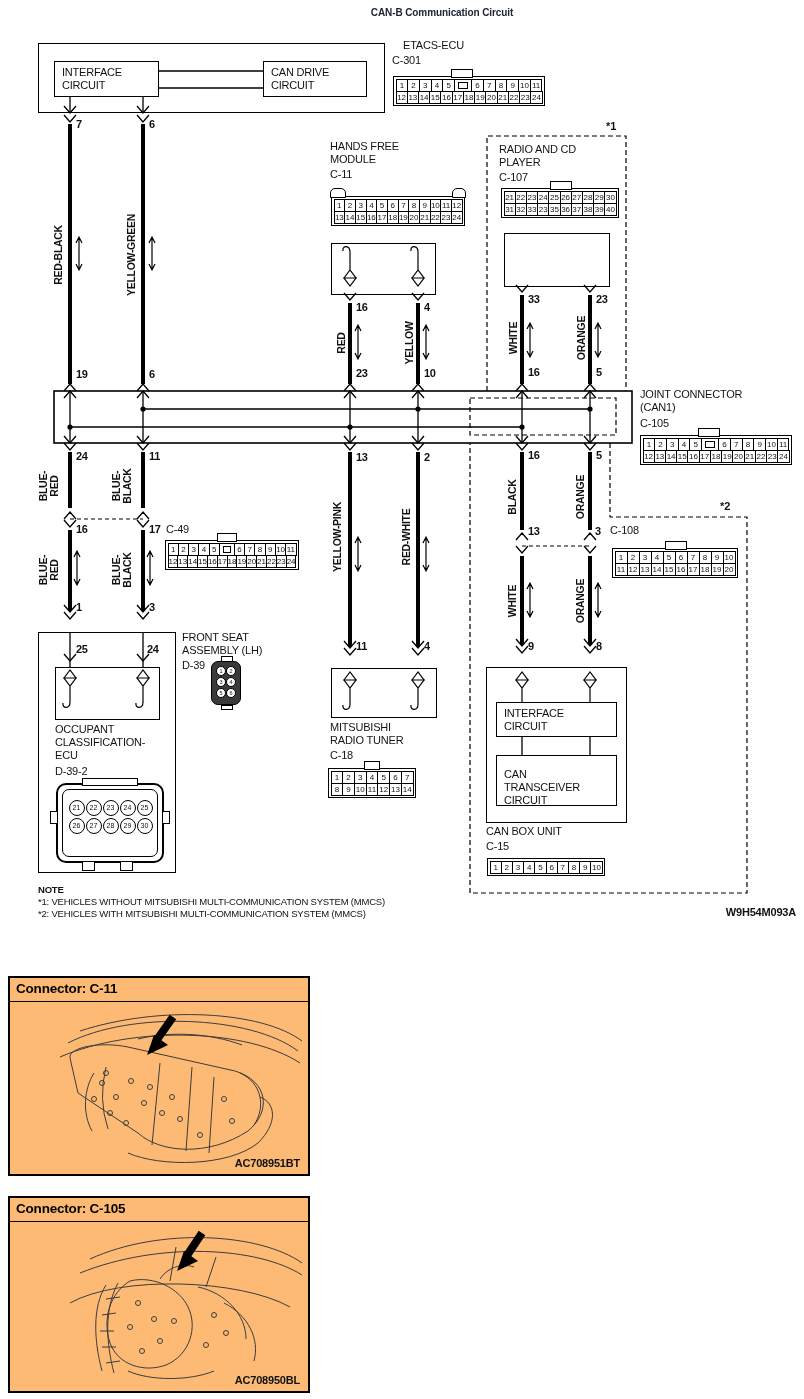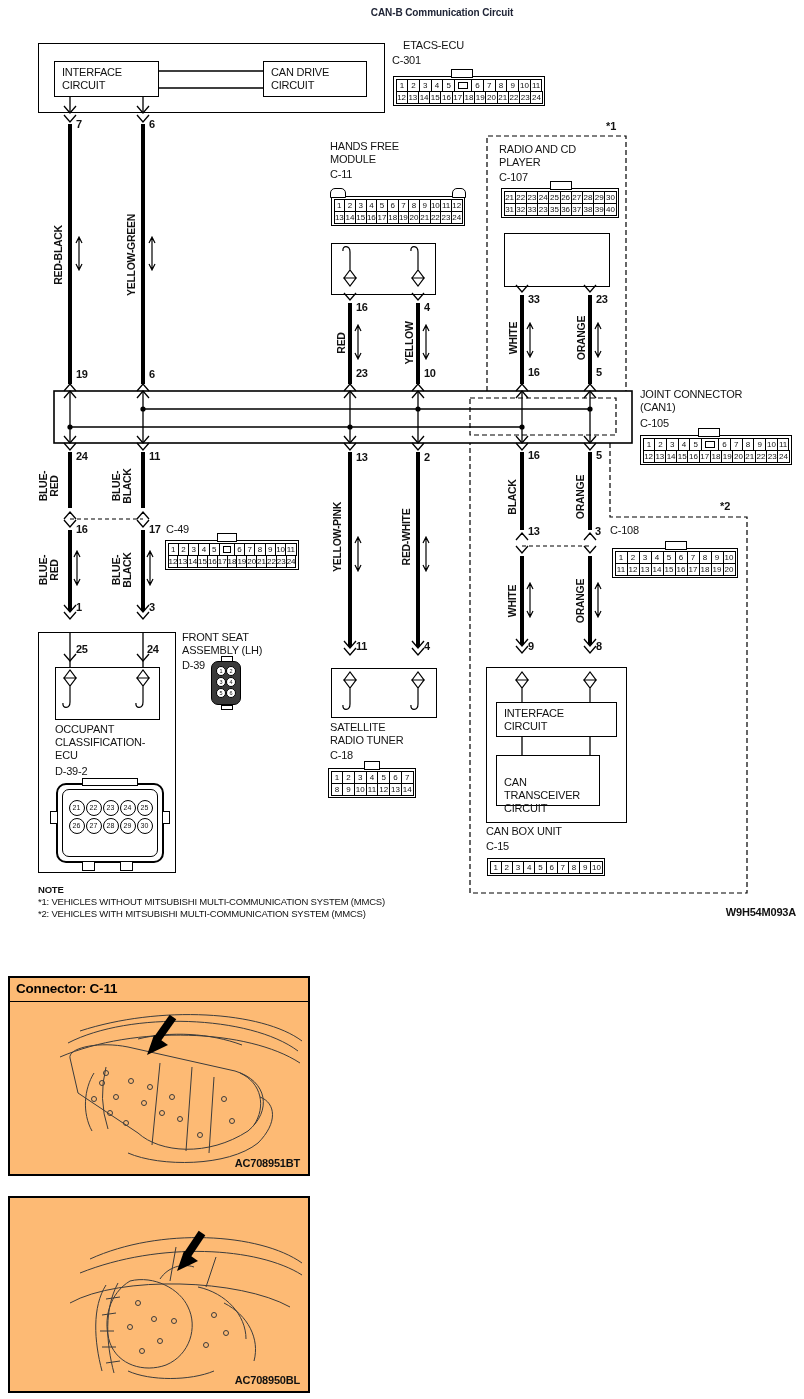--- a/index.html
+++ b/index.html
@@ -427,21 +427,21 @@
           <span class="pin">26</span>
           <span class="pin">27</span>
           <span class="pin">28</span>
           <span class="pin">29</span>
           <span class="pin">30</span>
         </div>
       </div>
   </div>
 
   <div class="box" style="left:331px;top:668px;width:106px;height:50px;"></div>
-  <div class="abs lbl ml" style="left:330px;top:721px;">SATELLITE
+  <div class="abs lbl ml" style="left:330px;top:721px;">MITSUBISHI
 RADIO TUNER</div>
   <div class="abs code" style="left:330px;top:749px;">C-18</div>
   <div class="conn" style="left:328px;top:768px;width:88px;">
     <div class="key-tab" style="left:35px;width:16px;"></div>
     <div class="pins">
         <div class="pin-row">
           <span class="pin">1</span>
           <span class="pin">2</span>
           <span class="pin">3</span>
           <span class="pin">4</span>
@@ -457,21 +457,21 @@
           <span class="pin">12</span>
           <span class="pin">13</span>
           <span class="pin">14</span>
         </div>
       </div>
   </div>
 
   <div class="box" style="left:486px;top:667px;width:141px;height:156px;"></div>
   <div class="cell-box ml" style="left:496px;top:702px;width:121px;height:35px;padding-top:4px;">INTERFACE
 CIRCUIT</div>
-  <div class="cell-box ml" style="left:496px;top:755px;width:104px;height:51px;padding-top:20px;">CAN
+  <div class="cell-box ml" style="left:496px;top:755px;width:121px;height:51px;padding-top:12px;">CAN
 TRANSCEIVER
 CIRCUIT</div>
   <div class="abs lbl" style="left:486px;top:825px;">CAN BOX UNIT</div>
   <div class="abs code" style="left:486px;top:840px;">C-15</div>
   <div class="conn" style="left:487px;top:858px;width:118px;">
     <div class="pins">
         <div class="pin-row">
           <span class="pin">1</span>
           <span class="pin">2</span>
           <span class="pin">3</span>
@@ -609,20 +609,21 @@
       </g>
       <g fill="#000">
         <line x1="163" y1="14" x2="146" y2="38" stroke="#000" stroke-width="8"></line>
         <polygon points="137,52 158,42 144,32"></polygon>
       </g>
     </svg>
     <span class="photo-code">AC708951BT</span>
   </div>
 
   <div class="photo-box" style="left:8px;top:1196px;width:302px;height:197px;">
+    <div class="photo-head">Connector: C-105</div>
     <svg width="298" height="163" viewBox="0 0 298 163" style="top:25px;">
       <g stroke="#3c3c3c" stroke-width="1" fill="none">
         <path d="M80,36 C150,4 250,10 292,40"></path>
         <path d="M70,50 C150,18 248,24 292,52"></path>
         <path d="M60,80 C110,52 230,56 280,84"></path>
         <path d="M120,58 C100,70 92,96 100,120 C108,142 134,150 156,142 C180,132 188,104 178,84 C170,66 144,52 120,58 Z"></path>
         <path d="M96,62 C82,84 84,118 92,148 M108,60 C94,86 96,120 104,150"></path>
         <path d="M96,76 L110,74 M92,92 L106,90 M90,108 L104,108 M92,124 L106,124 M96,140 L110,138"></path>
         <path d="M160,58 L166,24 M196,64 L206,34"></path>
         <path d="M188,64 C216,70 236,92 236,116"></path>

